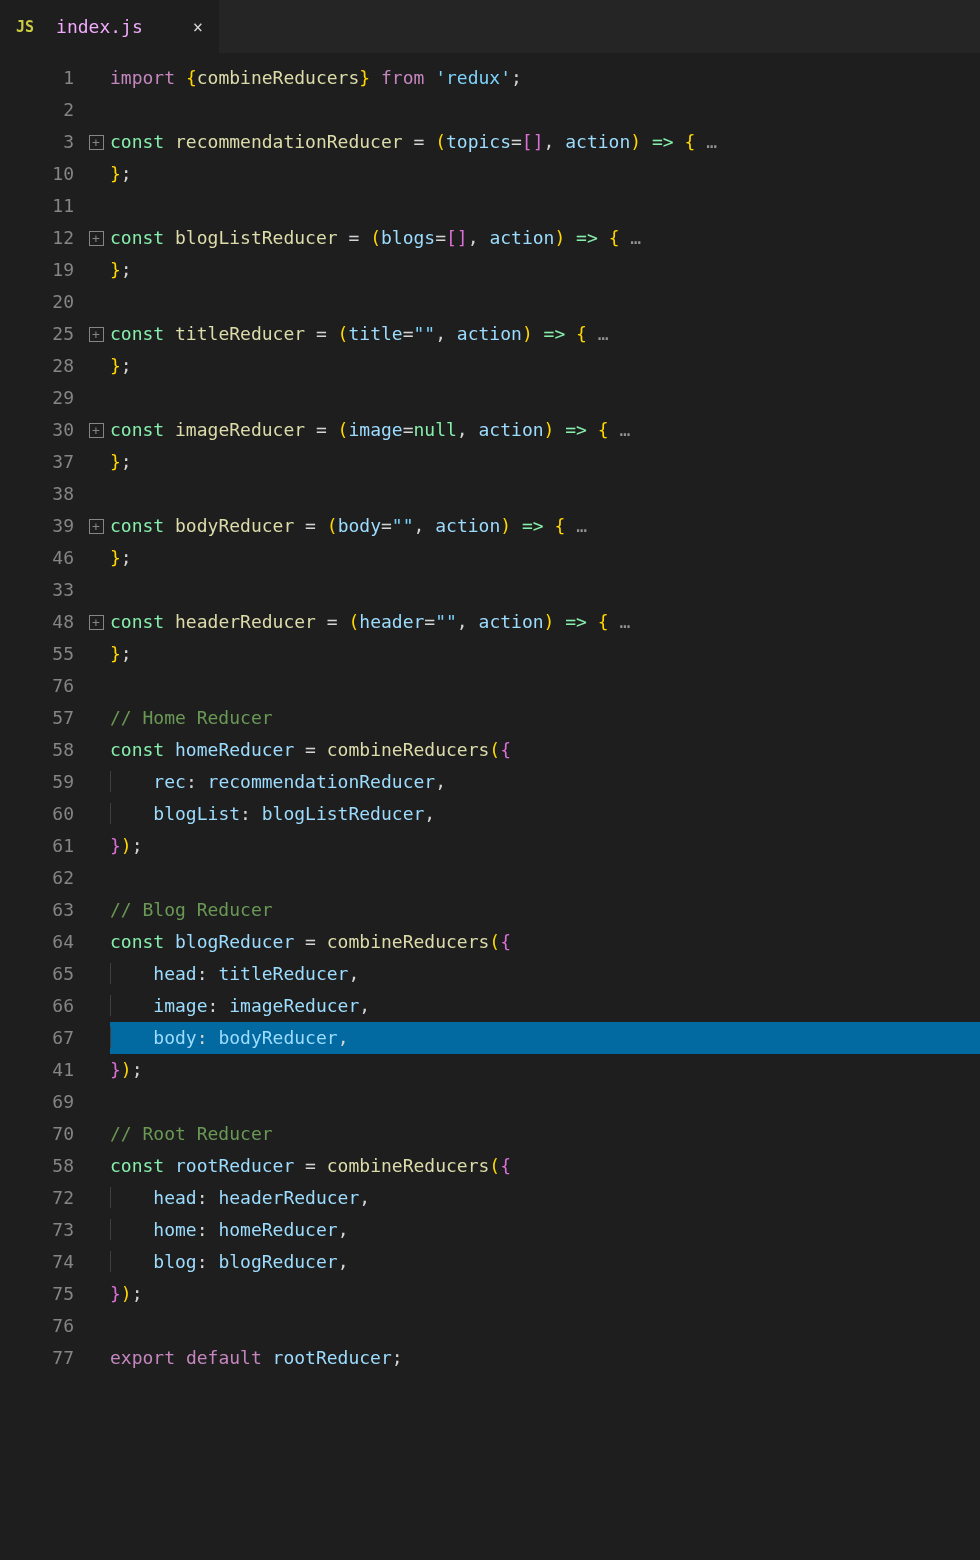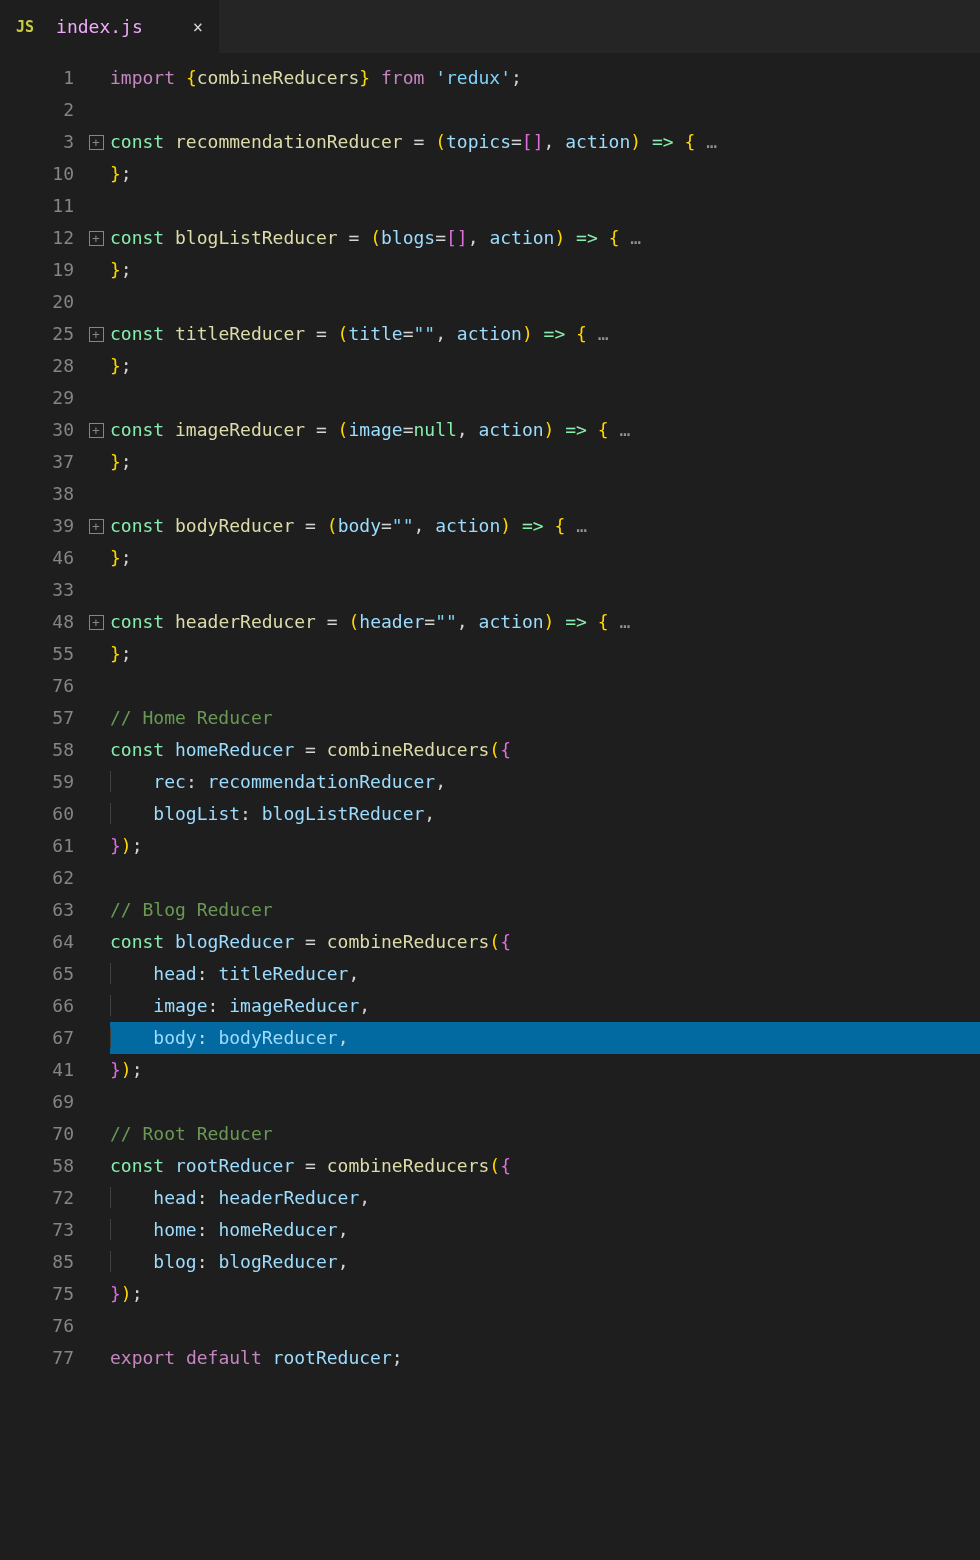--- a/index.html
+++ b/index.html
@@ -73,21 +73,21 @@
       <div class="gutter-line">64</div>
       <div class="gutter-line">65</div>
       <div class="gutter-line">66</div>
       <div class="gutter-line">67</div>
       <div class="gutter-line">41</div>
       <div class="gutter-line">69</div>
       <div class="gutter-line">70</div>
       <div class="gutter-line">58</div>
       <div class="gutter-line">72</div>
       <div class="gutter-line">73</div>
-      <div class="gutter-line">85</div>
+      <div class="gutter-line">74</div>
       <div class="gutter-line">75</div>
       <div class="gutter-line">76</div>
       <div class="gutter-line">77</div>
     </div>
   <div class="fold-col" id="folds">
       <div></div>
       <div></div>
       <div>
         <span class="fold-icon">+</span>
       </div>

